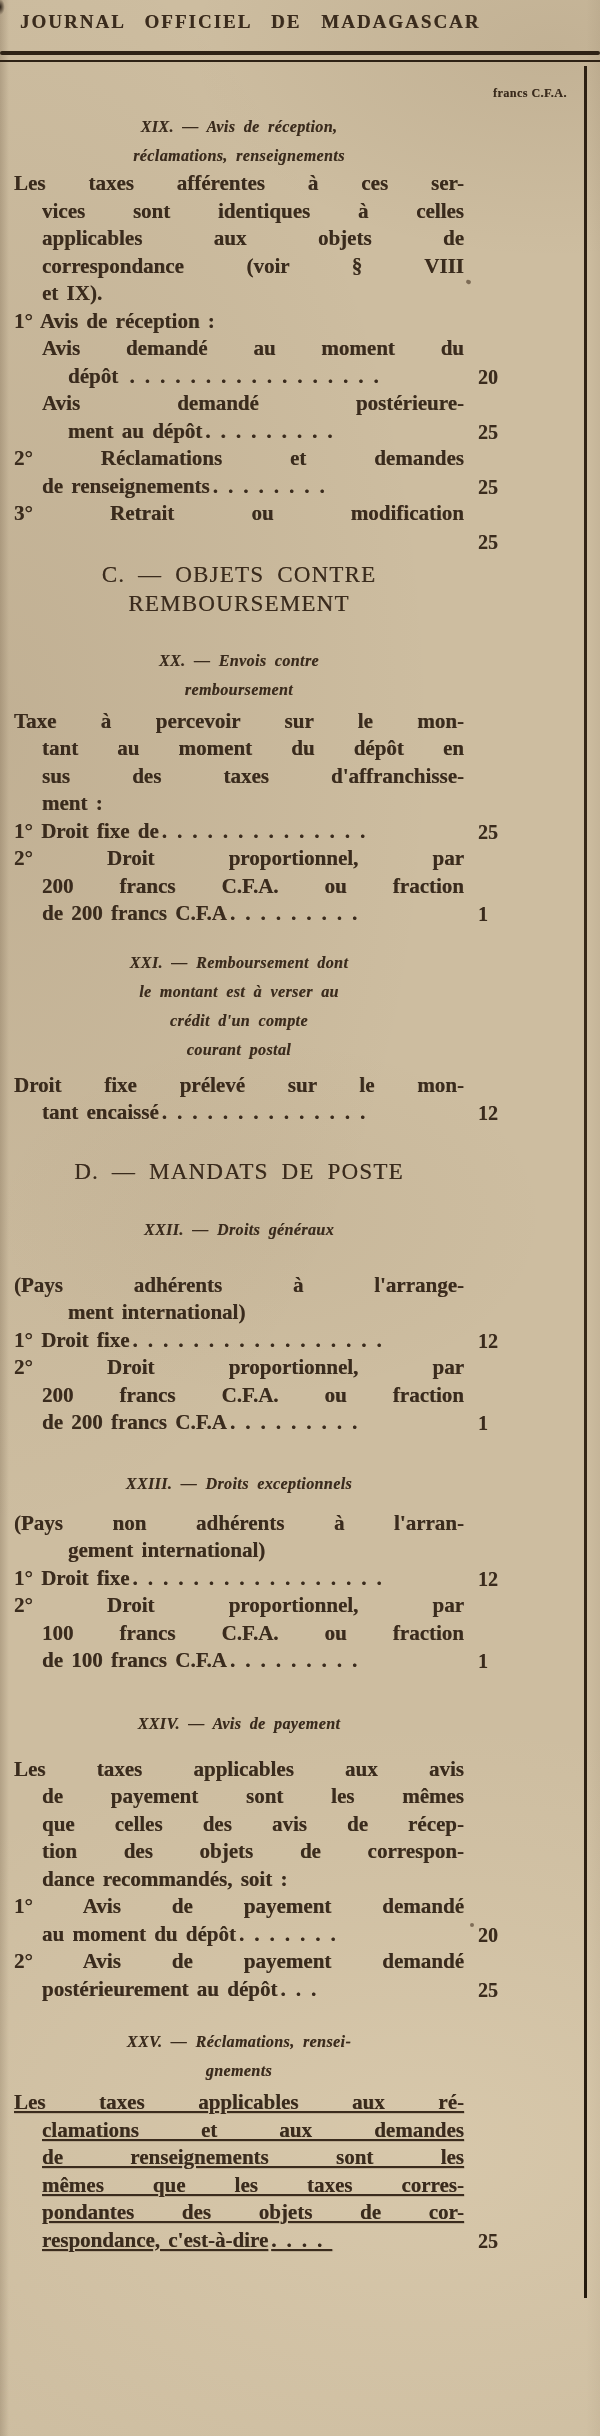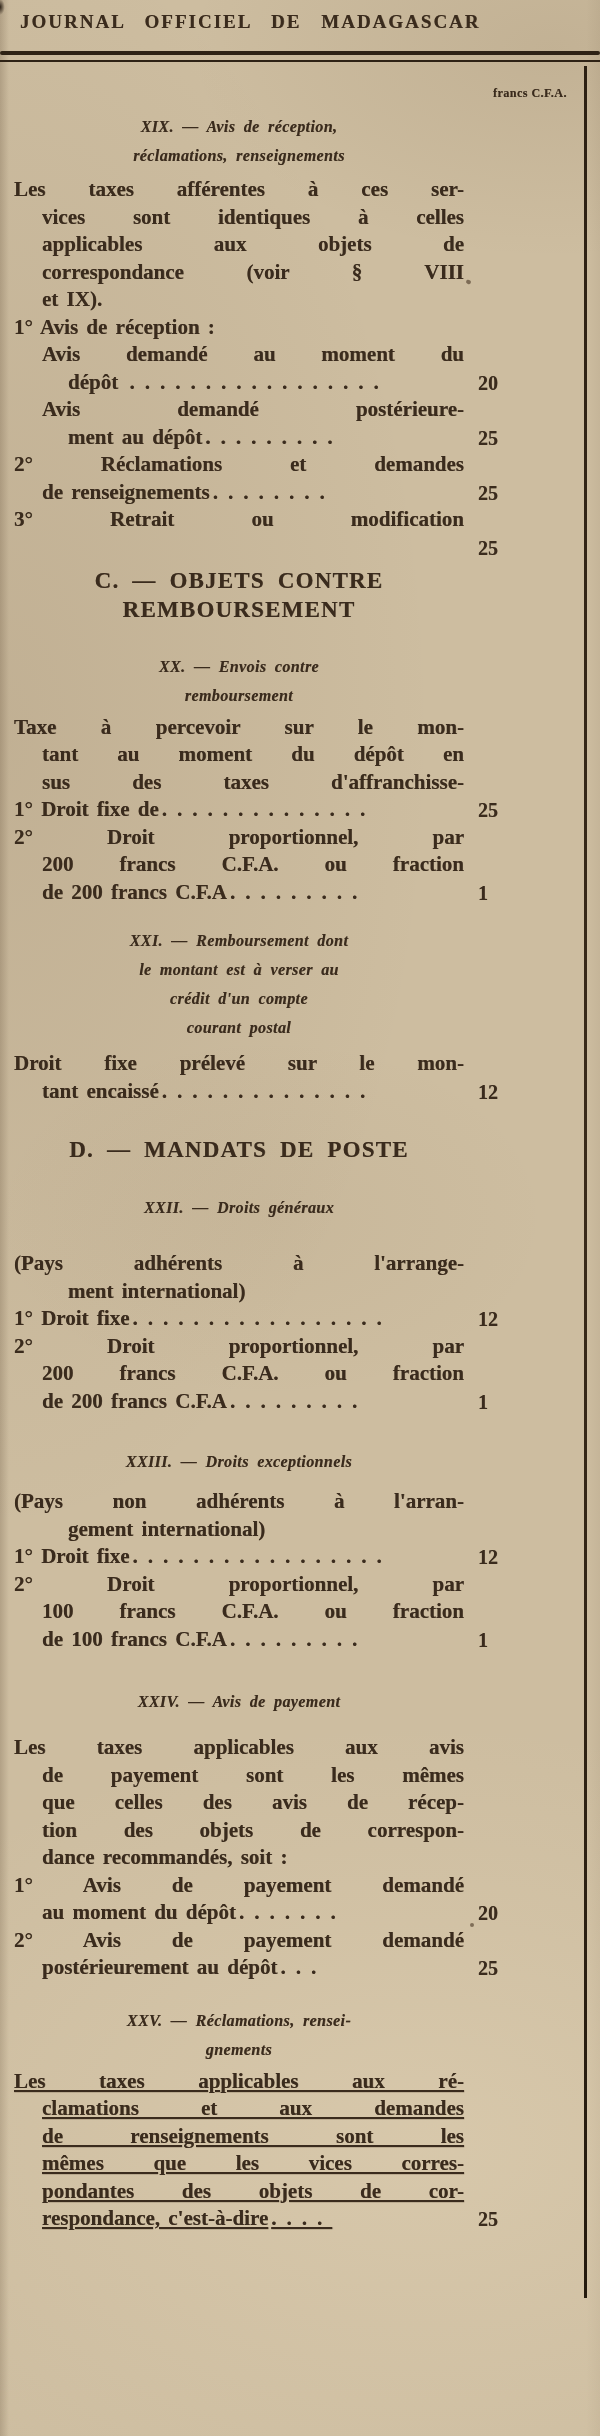--- a/index.html
+++ b/index.html
@@ -38,21 +38,21 @@
   .flow{ position:absolute; left:14px; top:112px; width:566px; }
   .block{ position:relative; }
   .heading-italic{
     width:450px; text-align:center;
     font-style:italic; font-weight:700;
     font-size:16px; line-height:29px;
     letter-spacing:0.4px; word-spacing:4px;
   }
   .heading-caps{
     width:450px; text-align:center;
-    font-weight:700; font-size:23px; line-height:29px;
+    font-weight:400; font-size:23px; line-height:29px;
     letter-spacing:1.2px; word-spacing:6px;
   }
   .heading-caps-single{ line-height:30px; }
   .body-block{ font-size:21px; font-weight:700; line-height:27.5px; word-spacing:3px; }
   .line{ position:relative; }
   .txt{ display:block; width:450px; }
   .txt.i1{ padding-left:28px; width:422px; }
   .txt.i2{ padding-left:54px; width:396px; }
   .txt.just{ text-align:justify; text-align-last:justify; }
   .dots{ letter-spacing:10px; margin-left:3px; }
@@ -76,21 +76,21 @@
   <div class="title ink">JOURNAL OFFICIEL DE MADAGASCAR</div>
   <div class="rule rule-thick"></div>
   <div class="rule rule-thin"></div>
   <div class="vrule"></div>
   <div class="currency ink">francs C.F.A.</div>
   <div class="flow ink">
       <div class="block heading-italic">
         <div class="line">XIX. — Avis de réception,</div>
         <div class="line">réclamations, renseignements</div>
       </div>
-      <div class="block body-block" style="margin-top: 6px;">
+      <div class="block body-block" style="">
         <div class="line">
           <span class="txt i0 just">Les taxes afférentes à ces ser-</span>
         </div>
         <div class="line">
           <span class="txt i1 just">vices sont identiques à celles</span>
         </div>
         <div class="line">
           <span class="txt i1 just">applicables aux objets de</span>
         </div>
         <div class="line">
@@ -140,20 +140,23 @@
       </div>
       <div class="block body-block" style="margin-top: 4px;">
         <div class="line">
           <span class="txt i0 just">Taxe à percevoir sur le mon-</span>
         </div>
         <div class="line">
           <span class="txt i1 just">tant au moment du dépôt en</span>
         </div>
         <div class="line">
           <span class="txt i1 just">sus des taxes d'affranchisse-</span>
+        </div>
+        <div class="line">
+          <span class="txt i1">ment :</span>
         </div>
         <div class="line">
           <span class="txt i0">1° Droit fixe de<span class="dots">..............</span></span>
           <span class="amt">25</span>
         </div>
         <div class="line">
           <span class="txt i0 just">2° Droit proportionnel, par</span>
         </div>
         <div class="line">
           <span class="txt i1 just">200 francs C.F.A. ou fraction</span>
@@ -273,21 +276,21 @@
         <div class="line">
           <span class="txt i0 just">Les taxes applicables aux ré-</span>
         </div>
         <div class="line">
           <span class="txt i1 just">clamations et aux demandes</span>
         </div>
         <div class="line">
           <span class="txt i1 just">de renseignements sont les</span>
         </div>
         <div class="line">
-          <span class="txt i1 just">mêmes que les vices corres-</span>
+          <span class="txt i1 just">mêmes que les taxes corres-</span>
         </div>
         <div class="line">
           <span class="txt i1 just">pondantes des objets de cor-</span>
         </div>
         <div class="line">
           <span class="txt i1">respondance, c'est-à-dire<span class="dots">....</span></span>
           <span class="amt">25</span>
         </div>
       </div>
     </div>

